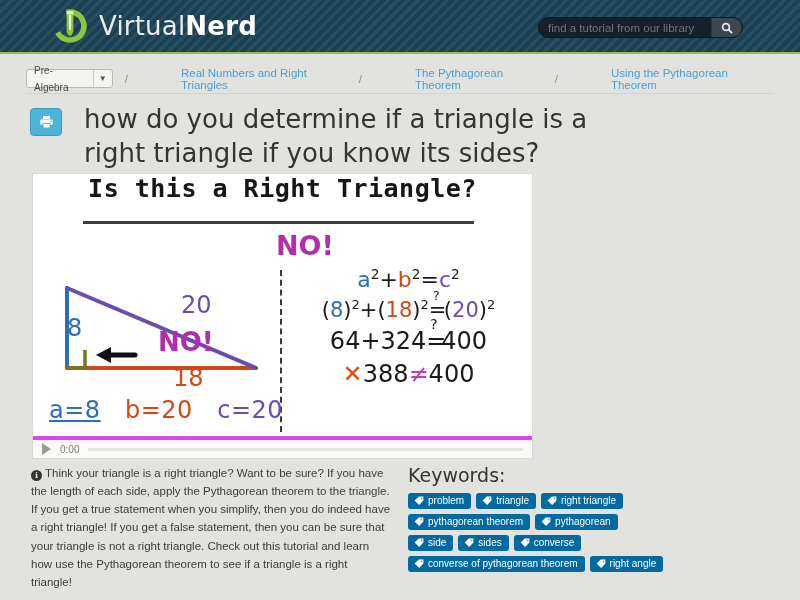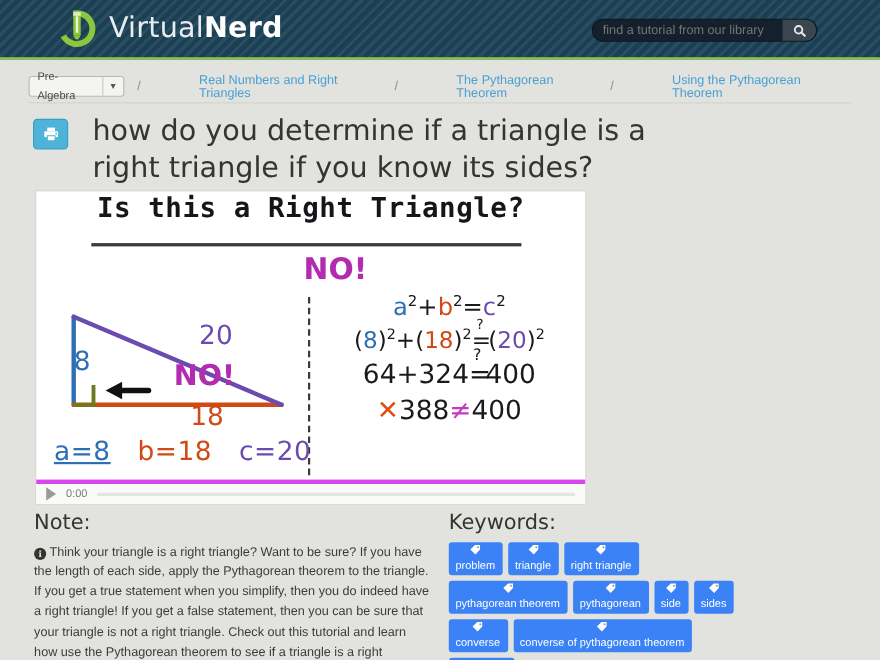--- a/index.html
+++ b/index.html
@@ -191,23 +191,23 @@
   .note-body { font-size:11.5px; color:#3c3c38; line-height:1.58; }
   .info-i {
     display:inline-block; width:11px; height:11px; border-radius:50%;
     background:#35352f; color:#e2e3de; font-size:8px; font-weight:bold;
     text-align:center; line-height:11px; margin-right:3px;
     vertical-align:-1px; font-family:"DejaVu Serif", serif;
   }
   .kw-list { display:flex; flex-wrap:wrap; gap:5px 5px; max-width:260px; }
   .kw-tag {
     display:inline-flex; align-items:center; gap:4px;
-    background:#3b82f6; color:#ffffff;
+    background:#0369a1; color:#ffffff;
     font-size:10px; padding:2px 7px 3px 6px;
-    border-radius:3px; cursor:pointer; white-space:nowrap;flex-direction:column;
+    border-radius:3px; cursor:pointer; white-space:nowrap;
   }
   .kw-tag svg { display:block; flex:none; }
 </style>
 </head>
 <body>
 
 <div class="header">
   <div class="logo-wrap">
     <svg class="logo-mark" viewBox="0 0 40 40">
       <path d="M20 6 A14 14 0 1 0 20 34 A14 14 0 1 0 20 6" fill="none" stroke="#8cc63e" stroke-width="5.5" stroke-dasharray="62 26" transform="rotate(-118 20 20)"></path>
@@ -278,21 +278,21 @@
       </g>
     </svg>
 
     <div class="lbl lbl-8">8</div>
     <div class="lbl lbl-20">20</div>
     <div class="lbl lbl-18">18</div>
     <div class="no-mid">NO!</div>
 
     <div class="legend">
       <span class="a">a=8</span>&nbsp;&nbsp;
-      <span class="b">b=18</span>&nbsp;&nbsp;
+      <span class="b">b=20</span>&nbsp;&nbsp;
       <span class="c">c=20</span>
     </div>
 
     <div class="eqs">
       <div class="eq eq1">
         <span class="ca">a</span><sup>2</sup>+<span class="cb">b</span><sup>2</sup>=<span class="cc">c</span><sup>2</sup>
       </div>
       <div class="eq eq2">
         (<span class="ca">8</span>)<sup>2</sup>+(<span class="cb">18</span>)<sup>2</sup><span class="qeq"><span class="q">?</span>=</span>(<span class="cc">20</span>)<sup>2</sup>
       </div>
@@ -306,21 +306,20 @@
   </div>
 
   <div class="player-bar">
     <div class="play-tri"></div>
     <div class="time-txt">0:00</div>
     <div class="scrub"></div>
   </div>
 </div>
 
 <div class="note-col">
-  <div class="sec-head">Note:</div>
   <div class="note-body">
     <span class="info-i">i</span><span>Think your triangle is a right triangle? Want to be sure? If you have the length of each side, apply the Pythagorean theorem to the triangle. If you get a true statement when you simplify, then you do indeed have a right triangle! If you get a false statement, then you can be sure that your triangle is not a right triangle. Check out this tutorial and learn how use the Pythagorean theorem to see if a triangle is a right triangle!</span>
   </div>
 </div>
 
 <div class="kw-col">
   <div class="sec-head">Keywords:</div>
   <div class="kw-list" id="kw-list">
       <div class="kw-tag">
         <svg width="10" height="10" viewBox="0 0 10 10">

